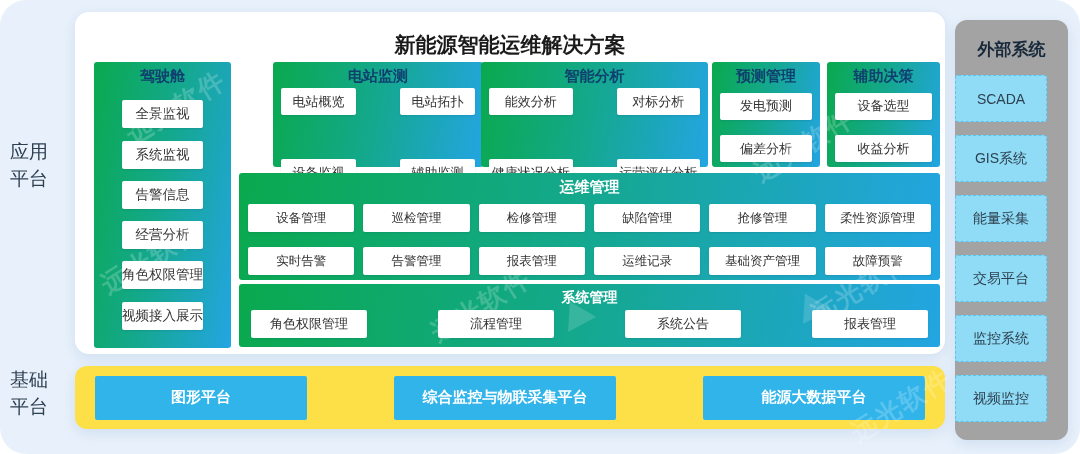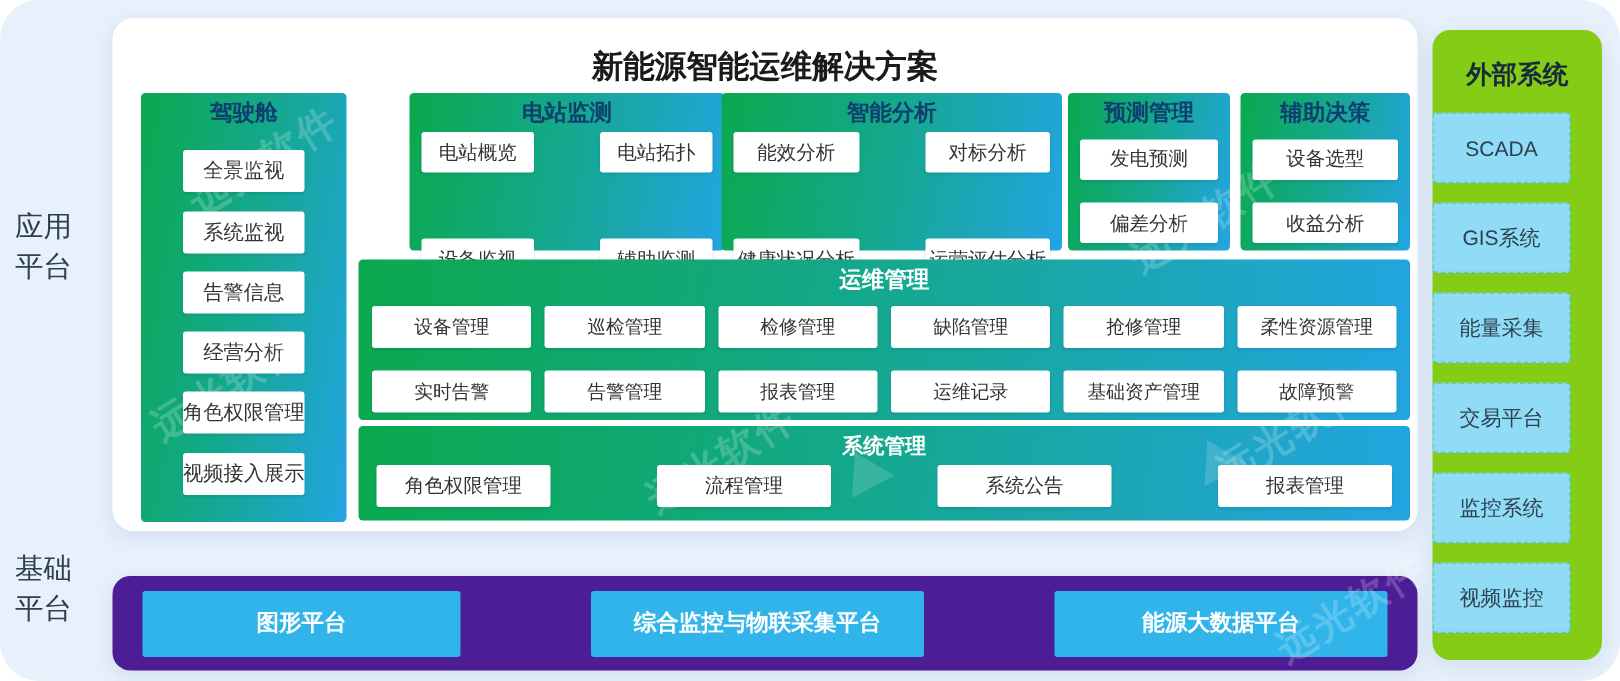--- a/index.html
+++ b/index.html
@@ -34,27 +34,27 @@
   .om-grid{flex:1;display:grid;grid-template-columns:repeat(6,1fr);column-gap:9px;row-gap:10px;align-content:space-evenly;padding:0 9px;}
   .om-grid .wbtn{height:28px;font-size:12.5px;}
 
   
   .s-sys{left:164px;top:272px;width:701px;height:63px;}
   .s-sys .sec-header{line-height:22px;font-size:14px;}
   .sys-row{flex:1;display:flex;justify-content:space-between;align-items:center;padding:0 12px 8px 12px;}
   .sys-row .wbtn{width:116px;height:28px;}
 
   
-  .external-card{position:absolute;left:955px;top:20px;width:113px;height:420px;background:#84cc16;border-radius:12px;box-shadow:0 4px 14px rgba(100,140,190,.18);display:flex;flex-direction:column;}
+  .external-card{position:absolute;left:955px;top:20px;width:113px;height:420px;background:#a3a3a3;border-radius:12px;box-shadow:0 4px 14px rgba(100,140,190,.18);display:flex;flex-direction:column;}
   .ext-header{text-align:center;font-size:17px;font-weight:bold;color:#17293a;margin-top:18px;}
   .ext-list{display:flex;flex-direction:column;gap:13px;margin-top:14px;align-items:flex-start;}
   .ext-btn{width:90px;height:45px;background:#90dcf6;border:1px dashed #55c6ee;border-radius:3px;color:#2e4150;font-size:14px;display:flex;align-items:center;justify-content:center;}
 
   
-  .bottom-card{position:absolute;left:75px;top:384px;width:870px;height:63px;background:#4c1d95;border-radius:12px;box-shadow:0 4px 14px rgba(100,140,190,.18);display:flex;align-items:center;justify-content:space-between;padding:0 20px;box-sizing:border-box;}
+  .bottom-card{position:absolute;left:75px;top:366px;width:870px;height:63px;background:#fde047;border-radius:12px;box-shadow:0 4px 14px rgba(100,140,190,.18);display:flex;align-items:center;justify-content:space-between;padding:0 20px;box-sizing:border-box;}
   .fbtn{height:44px;background:#30b4ea;border-radius:2px;color:#ffffff;font-size:15px;font-weight:bold;display:flex;align-items:center;justify-content:center;}
   .fbtn.b1{width:212px;}
   .fbtn.b2{width:222px;}
   .fbtn.b3{width:222px;}
 
   
   .side-label{position:absolute;left:10px;width:46px;font-size:19px;font-weight:500;color:#2c3e50;line-height:27px;word-break:break-all;text-align:left;}
   .lbl-app{top:138px;}
   .lbl-base{top:366px;}
 

